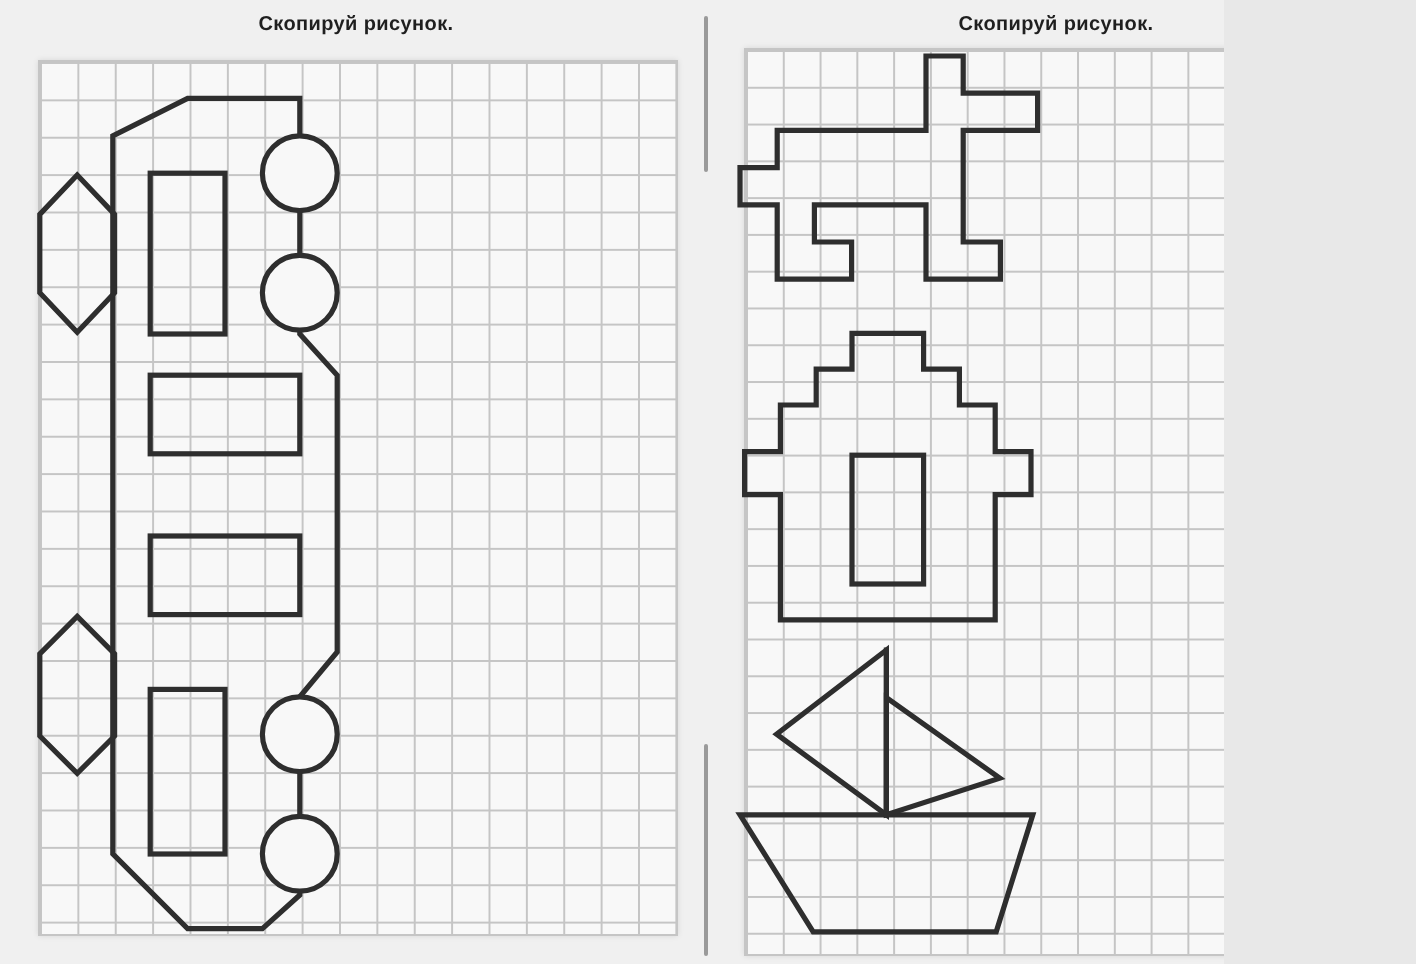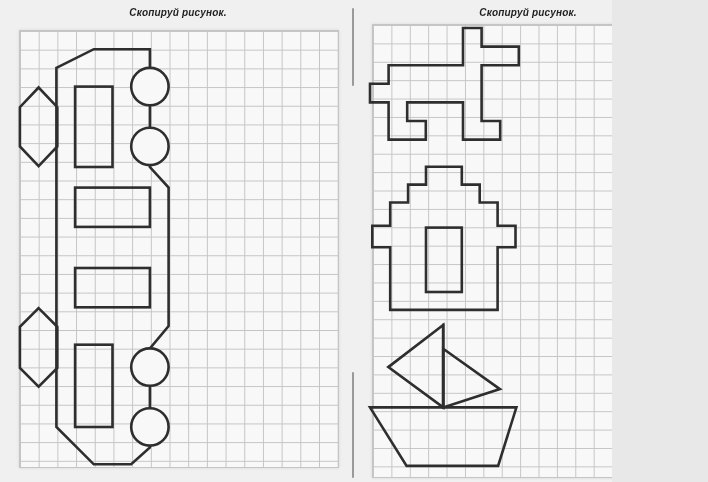--- a/index.html
+++ b/index.html
@@ -5,21 +5,20 @@
   html,body{margin:0;padding:0;}
   body{
     font-family:"Liberation Sans", sans-serif;
     background:#e8e8e8;
   }
   .page{
     position:relative;
     width:612px;height:482px;
     background:var(--page-bg,#f0f0f0);
     overflow:hidden;
-    font-style:italic;
   }
   .panel-title{
     position:absolute;
     top:7px;
     font-size:10px;
     font-weight:bold;
     color:var(--title,#1f1f1f);
     text-align:center;
     letter-spacing:0.2px;
   }

